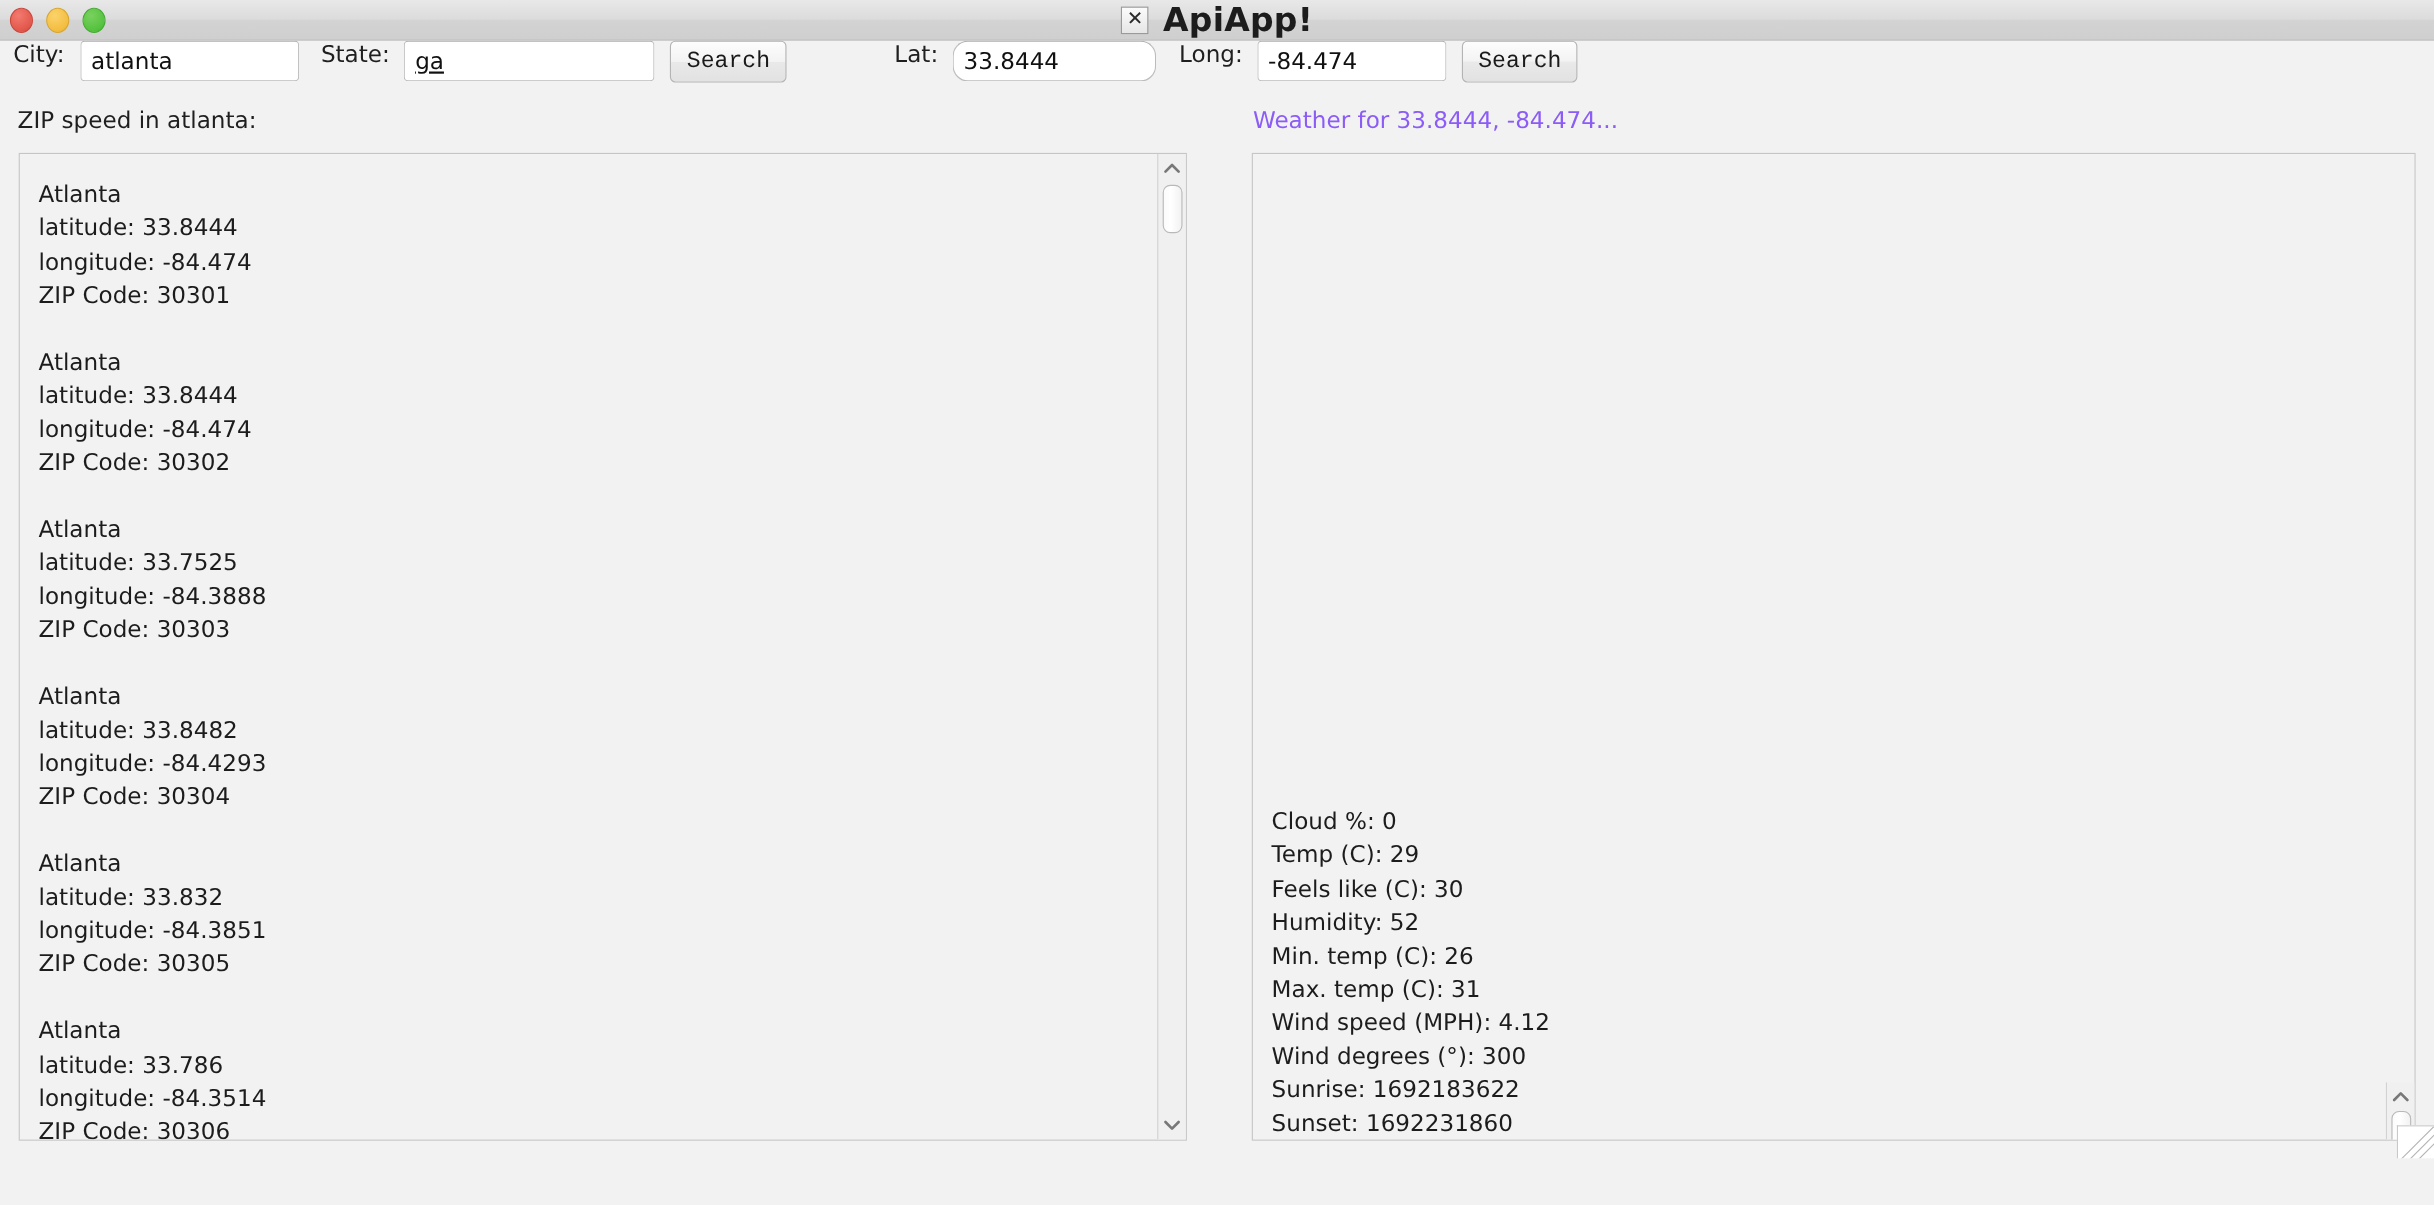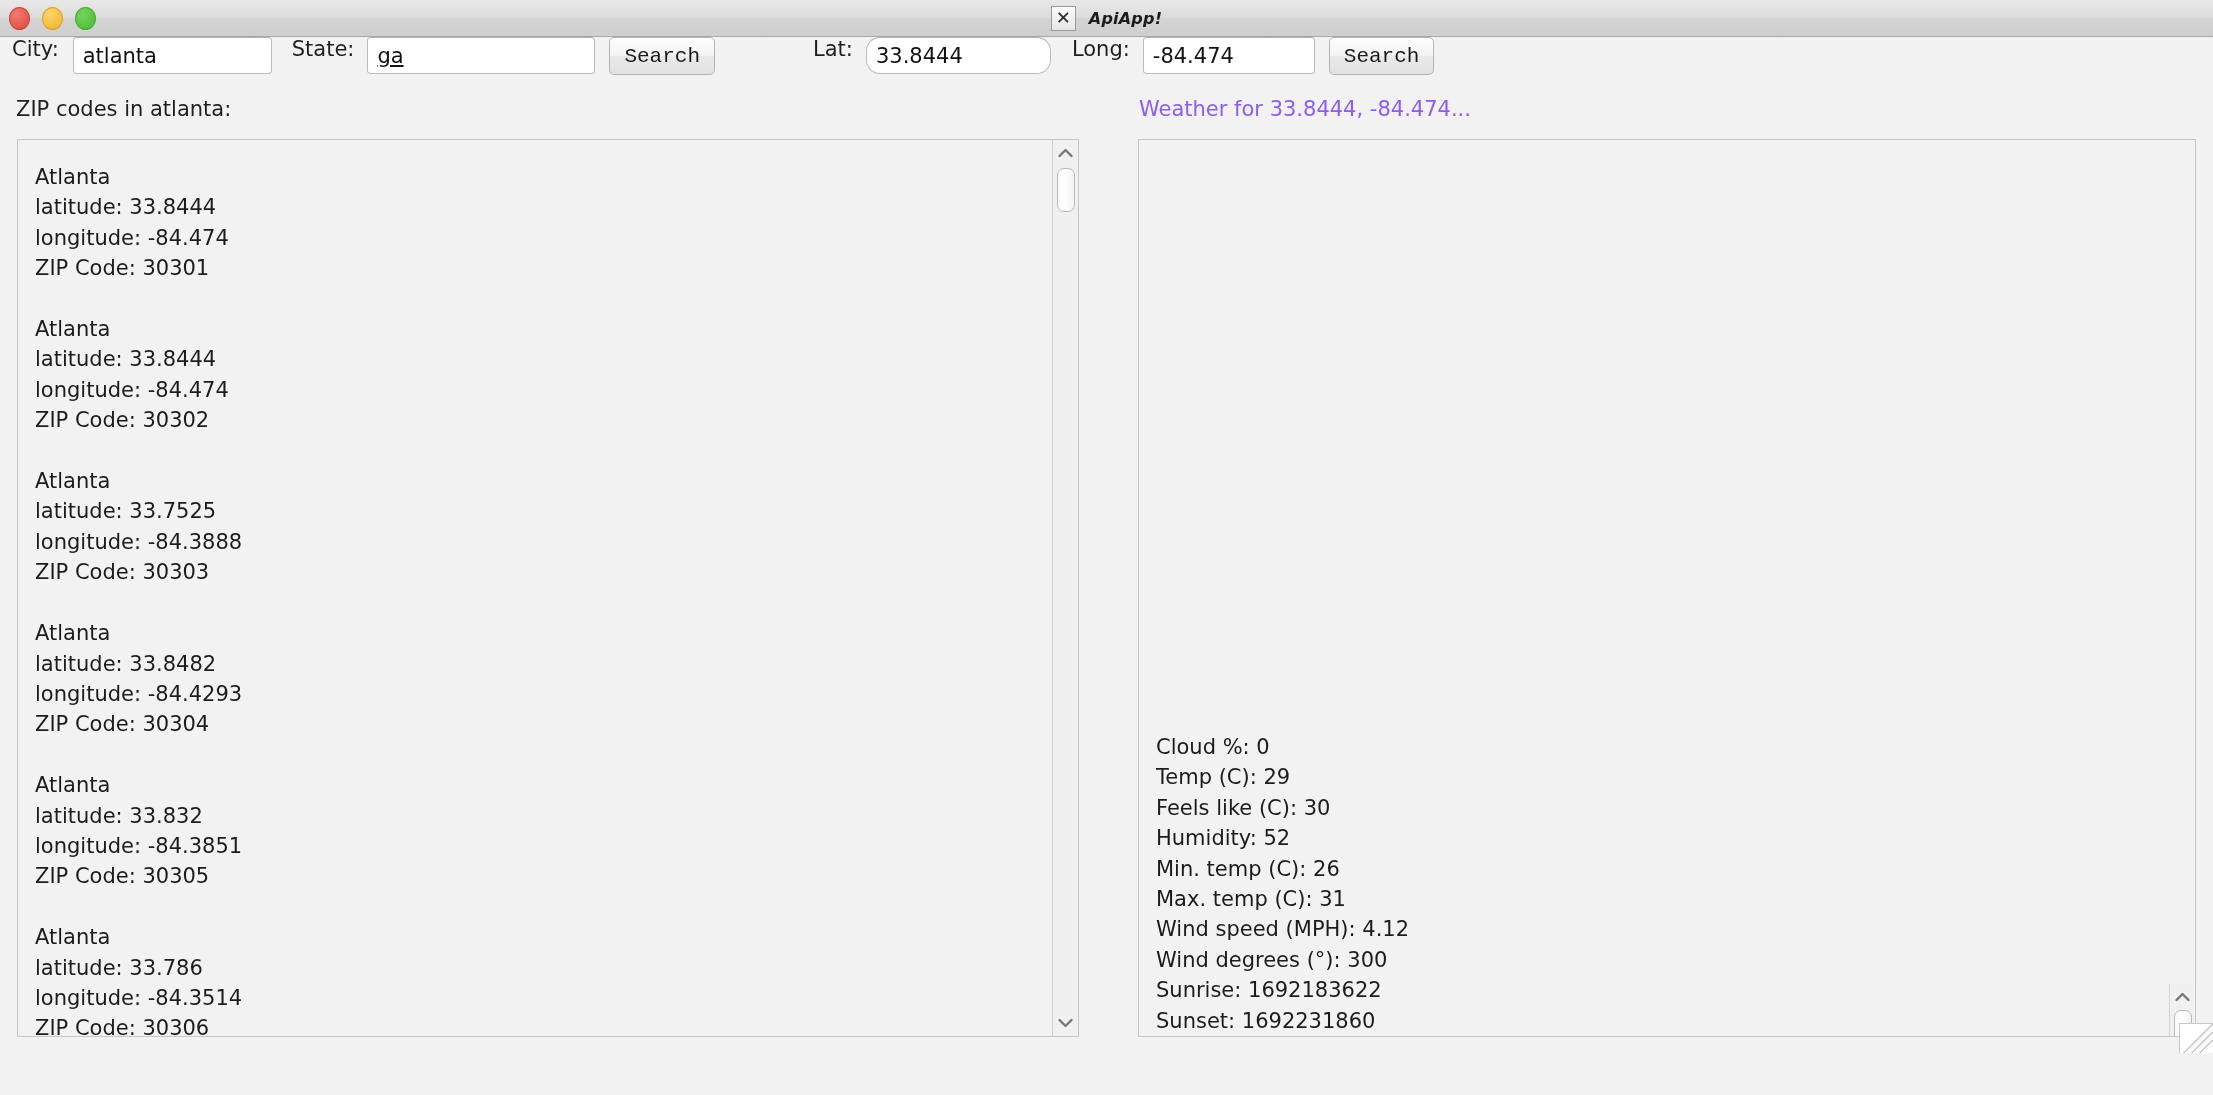--- a/index.html
+++ b/index.html
@@ -39,25 +39,24 @@
   .title-group { display: flex; align-items: center; gap: 13px; }
   .app-icon {
     width: 25px; height: 25px;
     background: linear-gradient(to bottom, #fbfbfb, #e6e6e6);
     border: 1px solid #9a9a9a;
     display: flex; align-items: center; justify-content: center;
     font-family: "DejaVu Serif", "Liberation Serif", serif;
     font-size: 18px; line-height: 1; color: #2b2b2b;
   }
   .app-title {
-    font-size: 16px;
+    font-size: 30px;
     font-weight: bold;
     color: #1c1c1c;
     letter-spacing: 0.2px;
-    font-style: italic;
   }
 
   
   .toolbar {
     position: relative;
     height: 57px;
     background: #f2f2f2;
     display: flex;
     align-items: flex-start;
     padding: 0 14px 0 12px;
@@ -242,21 +241,21 @@
   <span class="gap-lat-long"></span>
   <span class="fld-label">Long:</span>
   <span style="width:13px"></span>
   <input class="txtinput in-long" type="text" value="-84.474" style="">
 
   <span class="gap-long-btn"></span>
   <button class="btn">Search</button>
 </div>
 
 <div class="statusrow">
-  <span class="status-left">ZIP codes in atlanta:</span>
+  <span class="status-left">ZIP speed in atlanta:</span>
   <span class="status-right">Weather for 33.8444, -84.474...</span>
 </div>
 
 <div class="panes">
 
   <div class="pane pane-left">
     <div class="textarea">Atlanta
 latitude: 33.8444
 longitude: -84.474
 ZIP Code: 30301

